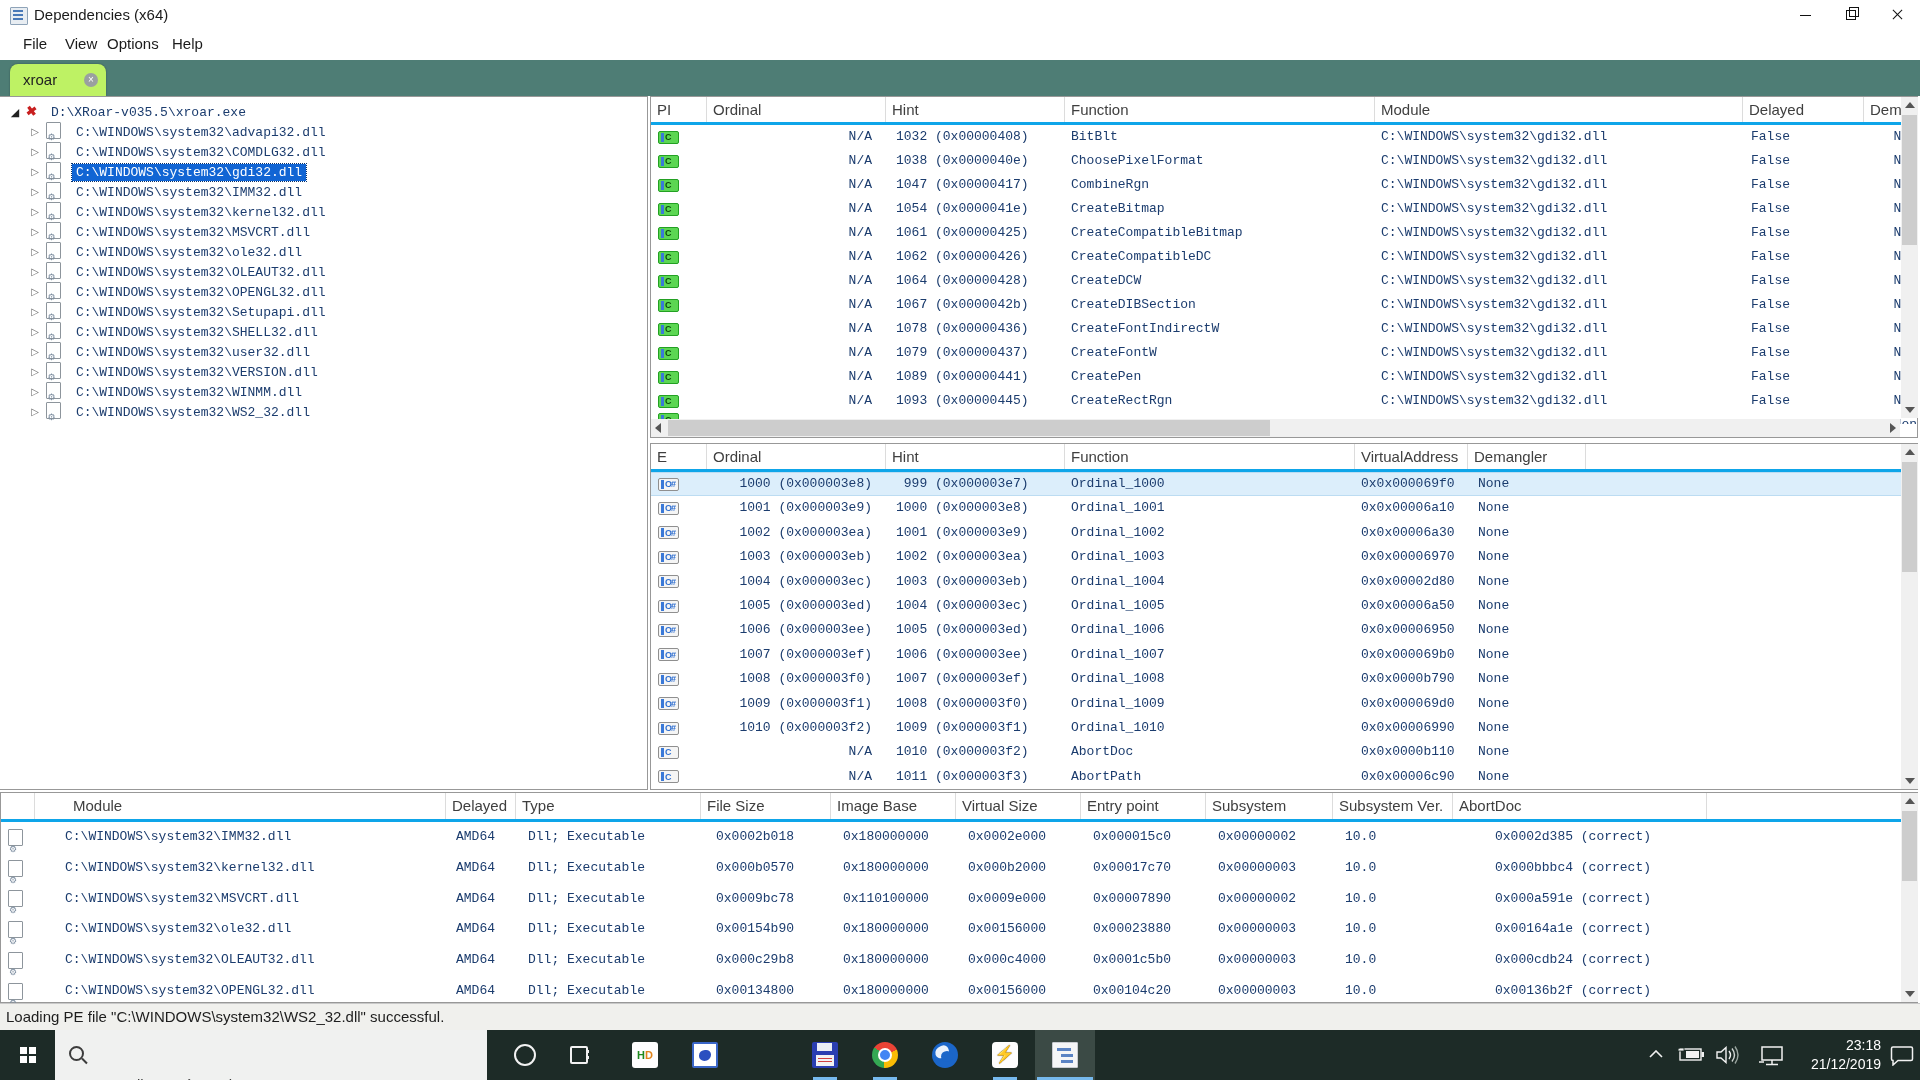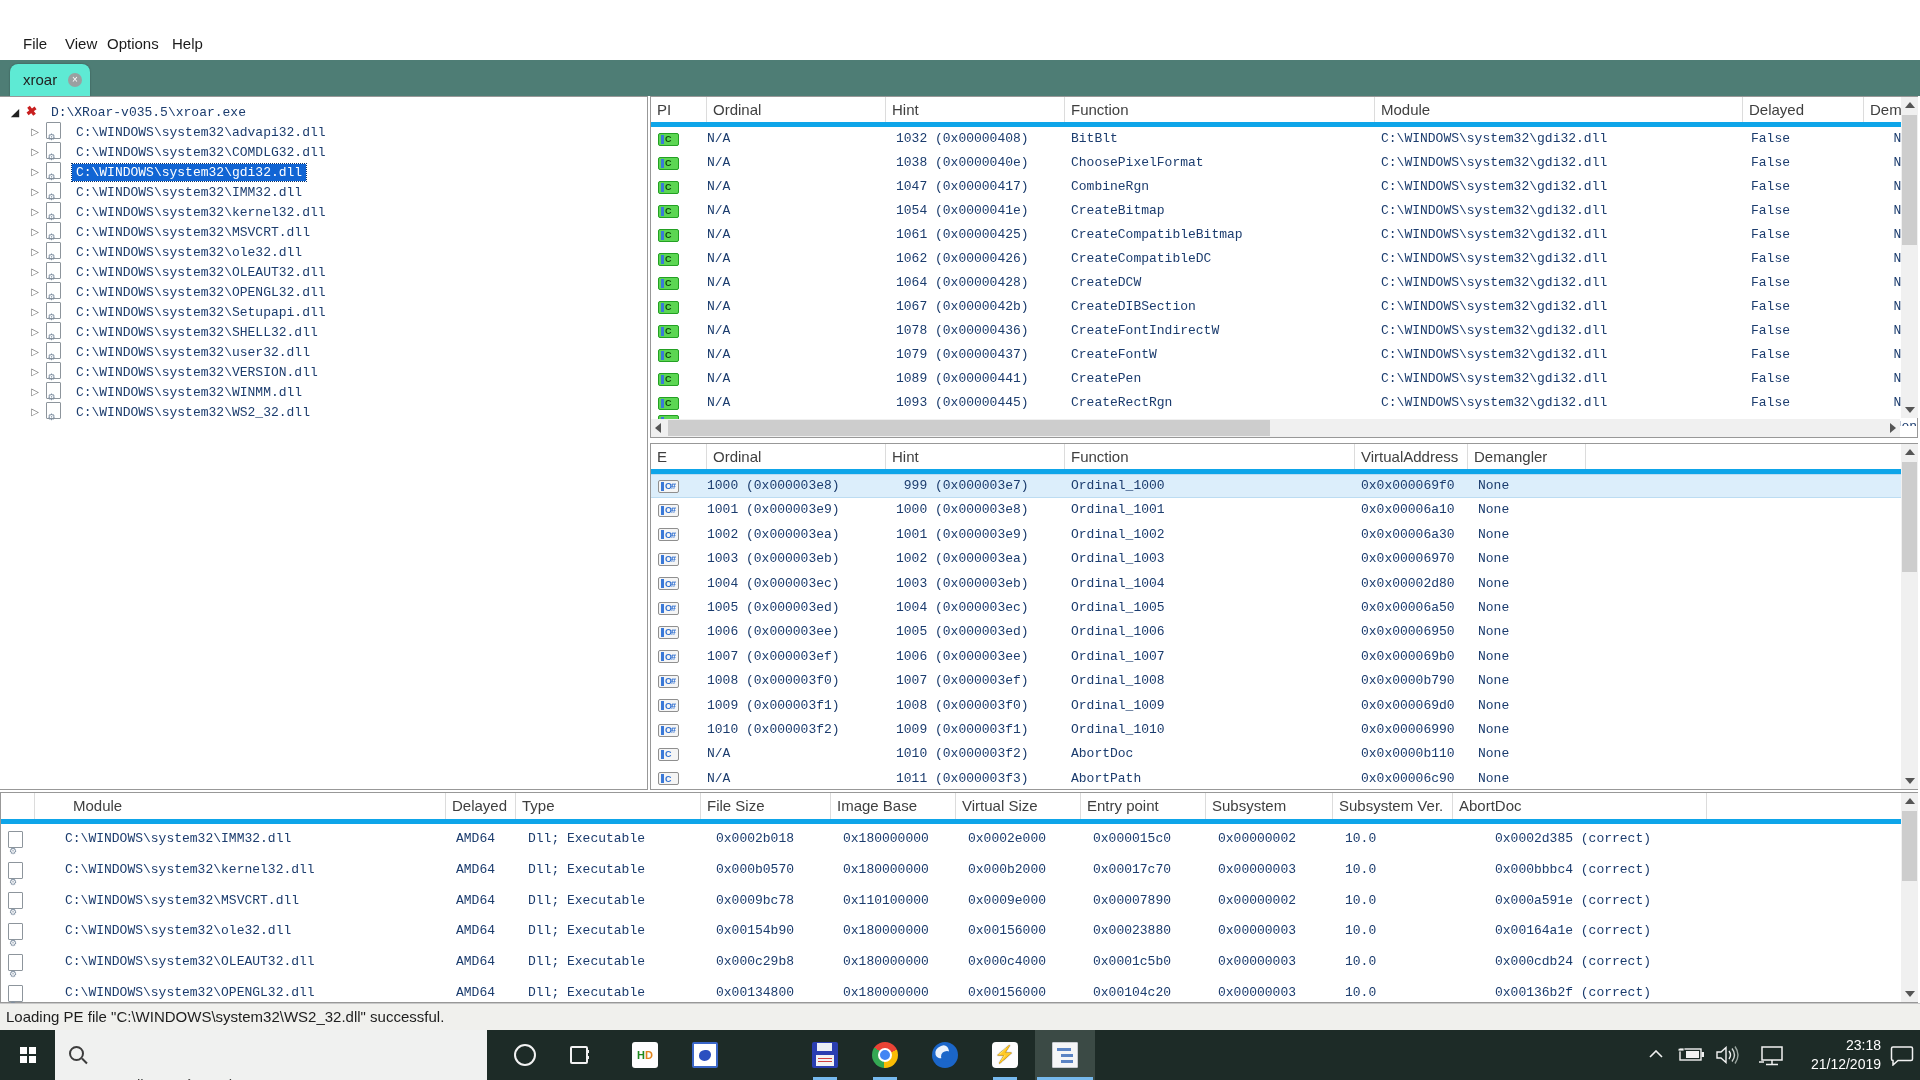--- a/index.html
+++ b/index.html
@@ -15,21 +15,21 @@
   .wbtn .dash{position:absolute;left:18px;top:15px;width:11px;height:1px;background:#111;}
   .wbtn .rest{position:absolute;left:18px;top:10px;width:8px;height:8px;border:1px solid #111;background:#fff;}
   .wbtn .rest2{position:absolute;left:21px;top:7px;width:8px;height:8px;border:1px solid #111;}
   .wbtn .x1,.wbtn .x2{position:absolute;left:17px;top:14px;width:13px;height:1px;background:#111;}
   .wbtn .x1{transform:rotate(45deg)}.wbtn .x2{transform:rotate(-45deg)}
   
   .menubar{position:absolute;top:30px;left:0;width:1920px;height:30px;background:#fff;}
   .menu-item{position:absolute;top:5px;font-size:15px;color:#1b1b1b;}
   
   .tabstrip{position:absolute;top:60px;left:0;width:1920px;height:36px;background:#4e7d75;}
-  .tab{position:absolute;left:10px;top:4px;width:80px;height:32px;background:#5eead4;border-radius:8px 8px 0 0;box-shadow:0 0 2px rgba(0,0,0,.35);}
+  .tab{position:absolute;left:10px;top:4px;width:96px;height:32px;background:#bef264;border-radius:8px 8px 0 0;box-shadow:0 0 2px rgba(0,0,0,.35);}
   .tab-label{position:absolute;left:13px;top:7px;font-size:15px;color:#222;}
   .tab-close{position:absolute;right:8px;top:9px;width:14px;height:14px;border-radius:50%;background:#9aa0a0;color:#fff;font-size:10px;line-height:14px;text-align:center;}
   
   .panel{position:absolute;background:#fff;border:1px solid #989898;box-sizing:border-box;}
   .tree-panel{left:0;top:96px;width:648px;height:694px;border-left:none;}
   .imports-panel{left:650px;top:96px;width:1268px;height:342px;}
   .exports-panel{left:650px;top:443px;width:1268px;height:347px;}
   .modules-panel{left:0;top:792px;width:1918px;height:211px;}
   
   .mono{font-family:"Liberation Mono",monospace;font-size:13px;color:#1b3c6e;white-space:pre;overflow:hidden;}
@@ -38,30 +38,30 @@
   .tree-root-row{margin-top:4px;}
   .twisty{display:inline-block;width:14px;font-size:10px;color:#6b6b6b;text-align:center;vertical-align:middle;}
   .twisty.exp{color:#222;font-size:11px;}
   .indent0{padding-left:8px}.indent1{padding-left:28px}
   .xroar-ico{display:inline-block;width:16px;color:#c81f1f;font-size:13px;font-weight:bold;transform:rotate(8deg);}
   .docico{position:relative;display:inline-block;width:13px;height:15px;background:#fff;border:1px solid #8d959c;border-radius:1px;vertical-align:-3px;margin-right:6px;}
   .docico i{position:absolute;left:0px;top:4px;font-style:normal;font-size:9px;color:#7c8da0;}
   .tlabel{font-family:"Liberation Mono",monospace;font-size:13px;color:#1b3c6e;padding:1px 4px;}
   .trow.sel .tlabel{background:#1165d4;color:#fff;outline:1px dotted #05306b;}
   
-  .ghead{display:grid;height:25px;line-height:25px;border-bottom:5px solid #0ea5e9;}
+  .ghead{display:grid;height:25px;line-height:25px;border-bottom:3px solid #0ea5e9;}
   .ghead .hc{font-size:15px;color:#3f3f3f;padding-left:6px;border-right:1px solid #dcdcdc;overflow:hidden;white-space:nowrap;}
   .grow{display:grid;height:24px;line-height:24px;}
   .grow-x{height:24.4px;line-height:24.4px;}
   .grow-m{height:30.8px;line-height:30.8px;}
   .imp{grid-template-columns:56px 179px 179px 310px 368px 121px 1fr;}
   .exp{grid-template-columns:56px 179px 179px 290px 113px 118px 1fr;}
   .mod{grid-template-columns:34px 411px 70px 185px 130px 125px 125px 125px 127px 120px 254px 1fr;}
   .cell{overflow:hidden;white-space:pre;}
-  .c-ord{text-align:left;padding-right:14px;}
+  .c-ord{text-align:right;padding-right:14px;}
   .c-hint{padding-left:10px;}
   .c-fn{padding-left:6px;}
   .c-mod{padding-left:6px;}
   .c-del{padding-left:8px;}
   .c-dem{padding-left:8px;text-align:right;}
   .c-l6{padding-left:6px;}.c-l10{padding-left:10px;}.c-l12{padding-left:12px;}.c-l15{padding-left:15px;}.c-l30{padding-left:30px;}
   .c-ck{text-align:center;padding-right:14px;}
   .hd-mod{padding-left:38px!important;}
   .grow.selrow,.grow-x.selrow{background:#dceefb;box-shadow:inset 0 1px 0 #bcdcf2,inset 0 -1px 0 #bcdcf2;}
   
@@ -129,20 +129,37 @@
   
   .tray-ic{position:absolute;top:0;height:50px;}
   .clock{position:absolute;left:1793px;top:6px;width:88px;text-align:right;color:#fff;font-size:14px;line-height:19px;}
   svg.ti{position:absolute;top:16px;}
 </style>
 </head>
 <body>
 
 <div class="screen">
 
+  <div class="titlebar">
+    <span class="appicon16">
+        <i></i>
+      </span>
+    <span class="title-text">Dependencies (x64)</span>
+    <div class="wbtn min">
+        <span class="dash"></span>
+      </div>
+    <div class="wbtn max">
+        <span class="rest"></span>
+        <span class="rest2"></span>
+      </div>
+    <div class="wbtn cls">
+        <span class="x1"></span>
+        <span class="x2"></span>
+      </div>
+  </div>
 
   <div class="menubar">
     <span class="menu-item" style="left:23px">File</span>
     <span class="menu-item" style="left:65px">View</span>
     <span class="menu-item" style="left:107px">Options</span>
     <span class="menu-item" style="left:172px">Help</span>
   </div>
 
   <div class="tabstrip">
     <div class="tab">

